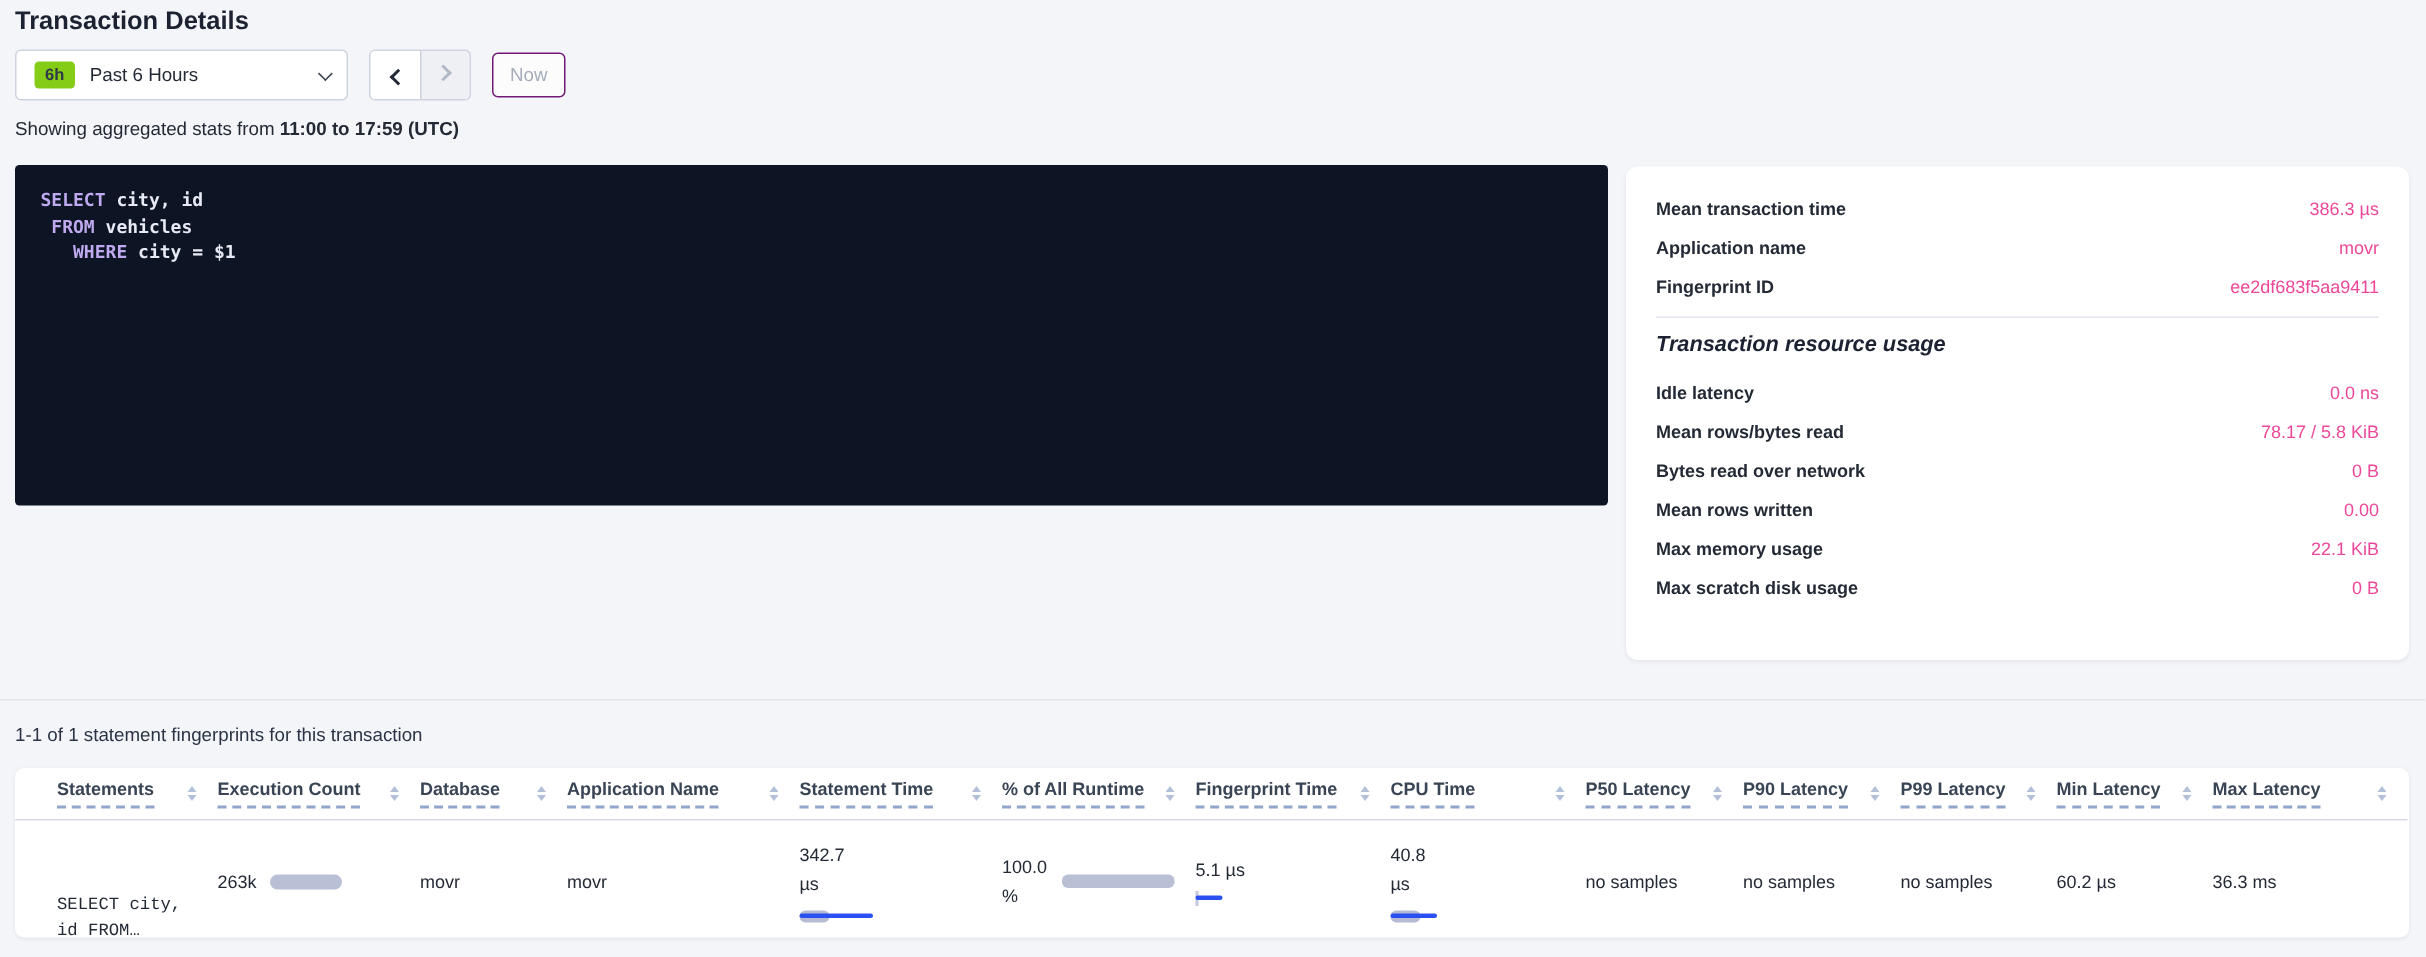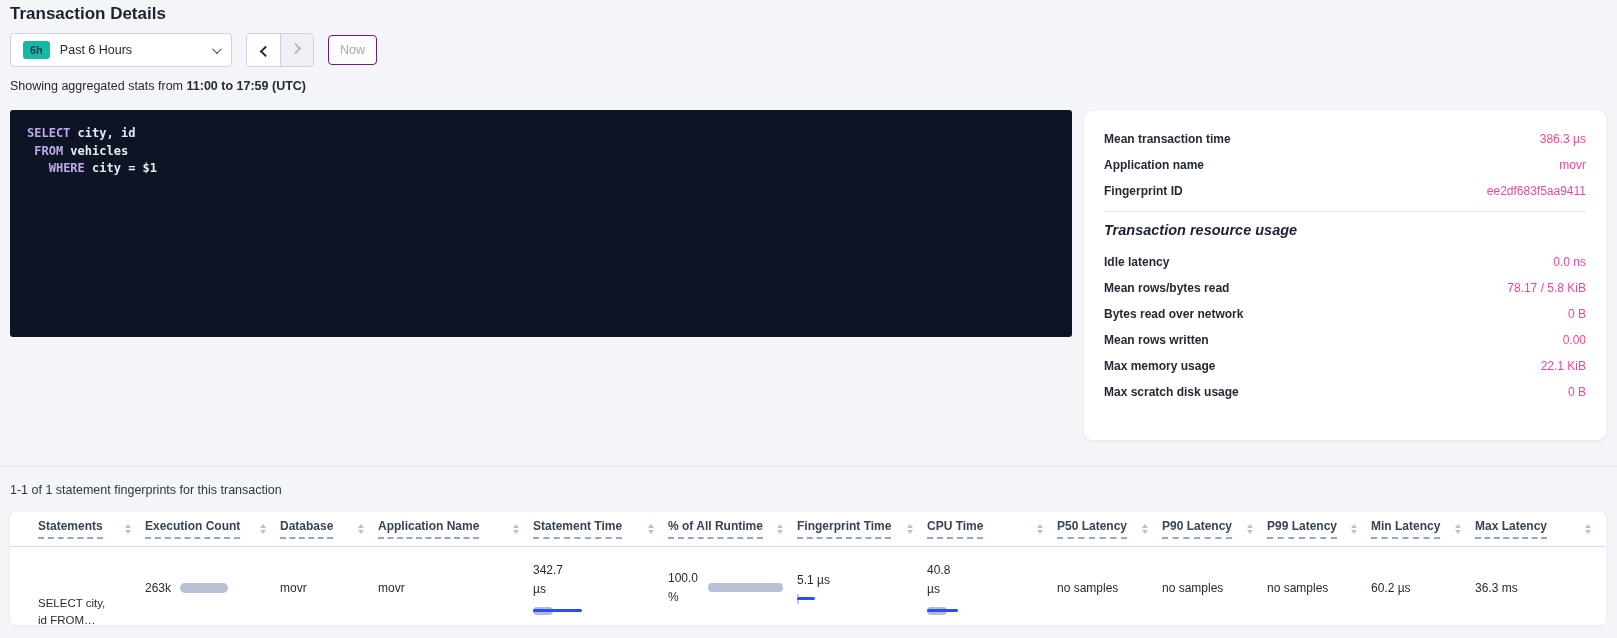--- a/index.html
+++ b/index.html
@@ -11,21 +11,21 @@
   .page { position:relative; width:1338px; height:638px; }
 
   
   .page-title { position:absolute; left:10px; top:4px; font-size:17px; font-weight:bold; color:#1c2231; }
 
   .toolbar { position:absolute; left:10px; top:33px; display:flex; align-items:center; }
   .time-dropdown {
     width:222px; height:34px; background:#fff; border:1px solid #cdd3e1; border-radius:4px;
     display:flex; align-items:center; padding:0 12px; cursor:pointer;
   }
-  .time-badge { background:#14b8a6; border-radius:3px; font-size:11px; font-weight:bold; padding:3px 7px; color:#2f3748; }
+  .time-badge { background:#84cc16; border-radius:3px; font-size:11px; font-weight:bold; padding:3px 7px; color:#2f3748; }
   .time-label { font-size:12.5px; margin-left:10px; color:#242a35; }
   .chev-down { margin-left:auto; width:7px; height:7px; border-right:1.5px solid #39414f; border-bottom:1.5px solid #39414f; transform:rotate(45deg) translateY(-2px); }
   .arrow-group { display:flex; margin-left:14px; border:1px solid #cdd3e1; border-radius:4px; overflow:hidden; height:34px; }
   .arrow-btn { width:33px; height:32px; display:flex; align-items:center; justify-content:center; background:#fff; cursor:pointer; border:none; }
   .arrow-btn + .arrow-btn { border-left:1px solid #cdd3e1; }
   .arrow-btn.disabled { background:#eff0f4; cursor:default; }
   .chev-left  { width:8px; height:8px; border-left:2px solid #242a35; border-bottom:2px solid #242a35; transform:rotate(45deg) translateX(2px); }
   .chev-right { width:8px; height:8px; border-right:2px solid #b2b9c6; border-top:2px solid #b2b9c6; transform:rotate(45deg) translateX(-2px); }
   .now-btn {
     margin-left:14px; height:30px; padding:0 11px; background:#fcfcfd; border:1px solid #701a75;
@@ -67,21 +67,21 @@
   }
   table.stmt-table { border-collapse:collapse; table-layout:fixed; width:1595px; }
   .stmt-table th { height:34px; vertical-align:middle; text-align:left; padding:0 14px 0 0; border-bottom:1px solid #d8dbe7; cursor:pointer; }
   .stmt-table th:first-child, .stmt-table td:first-child { padding-left:28px; }
   .th-inner { display:flex; align-items:center; justify-content:space-between; }
   .th-label { font-size:12px; font-weight:bold; color:#394455; border-bottom:2px dashed #92a5ca; padding-bottom:4px; white-space:nowrap; }
   .sort { display:inline-flex; flex-direction:column; gap:2px; margin-left:6px; }
   .tri-up   { width:0; height:0; border-left:3.5px solid transparent; border-right:3.5px solid transparent; border-bottom:4.5px solid #b4c0d8; }
   .tri-down { width:0; height:0; border-left:3.5px solid transparent; border-right:3.5px solid transparent; border-top:4.5px solid #b4c0d8; }
   .stmt-table td { height:60px; vertical-align:middle; padding:0 14px 0 0; border-bottom:1px solid #d8dbe7; font-size:12px; color:#242a35; }
-  .stmt-cell { font-family:Liberation Sans, sans-serif; font-size:11.5px; line-height:17px; color:#242a35; cursor:pointer;margin-top:48px; }
+  .stmt-cell { font-family:Liberation Mono, monospace; font-size:11.5px; line-height:17px; color:#242a35; cursor:pointer;margin-top:48px; }
   .count-cell { display:flex; align-items:center; }
   .grey-bar { background:#b9c0d6; border-radius:5px; height:10px; }
   .count-bar { margin-left:9px; }
   .pct-wrap { display:flex; align-items:center; }
   .pct-bar { height:9px; margin-left:10px; border-radius:4px; }
   .two-line div { line-height:19px; }
   .viz { position:relative; margin-top:8px; height:8px; }
   .viz-box { position:absolute; left:0; top:0; height:8px; background:#b4bbd2; border-radius:4px; }
   .viz-line { position:absolute; left:0; top:2.5px; height:3px; background:#2b50f2; border-radius:1.5px; }
   .viz-tick { position:absolute; left:0; top:-1px; width:2px; height:10px; background:#c3c9da; }

